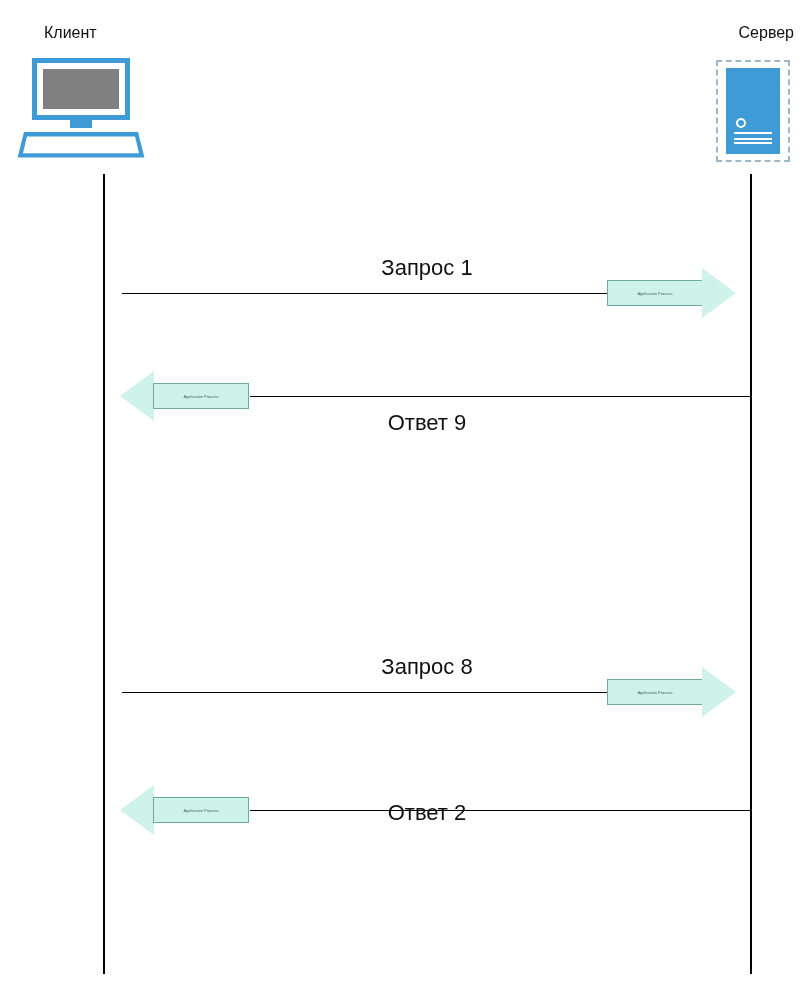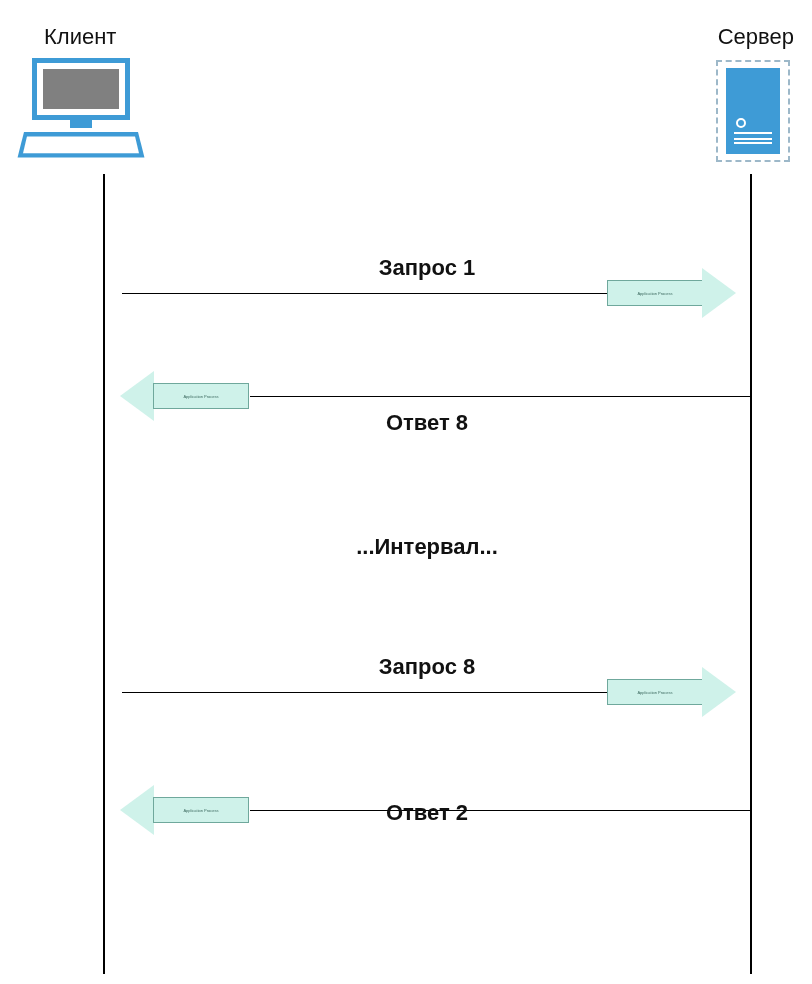--- a/index.html
+++ b/index.html
@@ -12,29 +12,28 @@
     color: #111;
     overflow: hidden;
   }
   .canvas {
     position: relative;
     width: 812px;
     height: 984px;
   }
   .label {
     position: absolute;
-    font-size: 22px;
+    font-size: 16px;
     white-space: nowrap;
   }
   .center-label {
     position: absolute;
     font-size: 22px;
     white-space: nowrap;
     transform: translateX(-50%);
-    font-weight: bold;
   }
   .lifeline {
     position: absolute;
     width: 2px;
     background: #000;
   }
   .msgline {
     position: absolute;
     height: 1px;
     background: #000;
@@ -216,29 +215,28 @@
   <div class="center-label" style="left:427px; top:255px;">Запрос 1</div>
   <div class="msgline" style="left:122px; top:293px; width:485px;"></div>
   <div class="arrow-right" style="left:607px; top:268px; width:130px; height:50px;">
     <div class="ar-shaft" style="left:0; top:12px; width:96px; height:26px;">
         <span>Application Process</span>
       </div>
     <div class="ar-head-r" style="left:95px; top:0;"></div>
   </div>
 
   <div class="msgline" style="left:250px; top:396px; width:501px;"></div>
-  <div class="center-label" style="left:427px; top:410px;">Ответ 8</div>
+  <div class="center-label" style="left:427px; top:410px;">Ответ 9</div>
   <div class="arrow-left" style="left:120px; top:371px; width:130px; height:50px;">
     <div class="ar-head-l" style="left:0; top:0;"></div>
     <div class="ar-shaft" style="left:33px; top:12px; width:96px; height:26px;">
         <span>Application Process</span>
       </div>
   </div>
 
-  <div class="center-label" style="left:427px; top:534px;">...Интервал...</div>
 
   <div class="center-label" style="left:427px; top:654px;">Запрос 8</div>
   <div class="msgline" style="left:122px; top:692px; width:485px;"></div>
   <div class="arrow-right" style="left:607px; top:667px; width:130px; height:50px;">
     <div class="ar-shaft" style="left:0; top:12px; width:96px; height:26px;">
         <span>Application Process</span>
       </div>
     <div class="ar-head-r" style="left:95px; top:0;"></div>
   </div>
 

